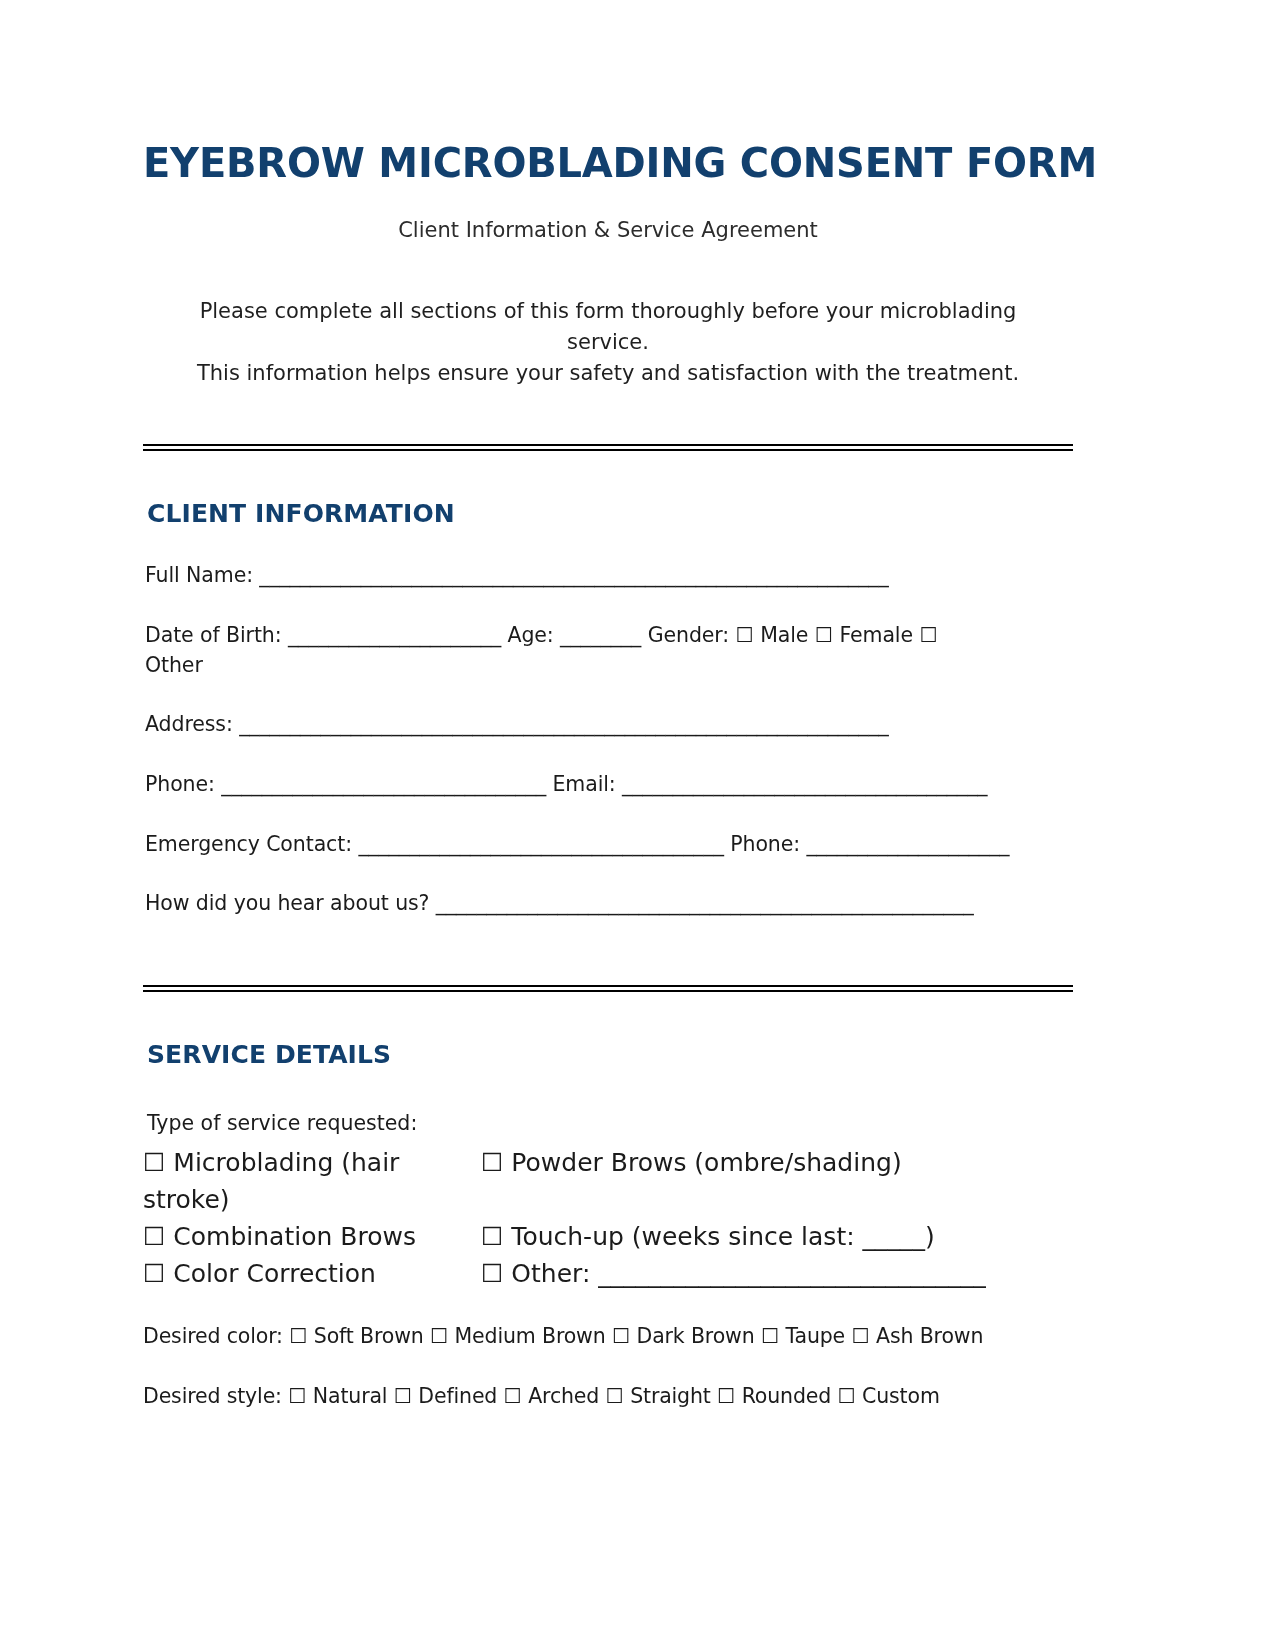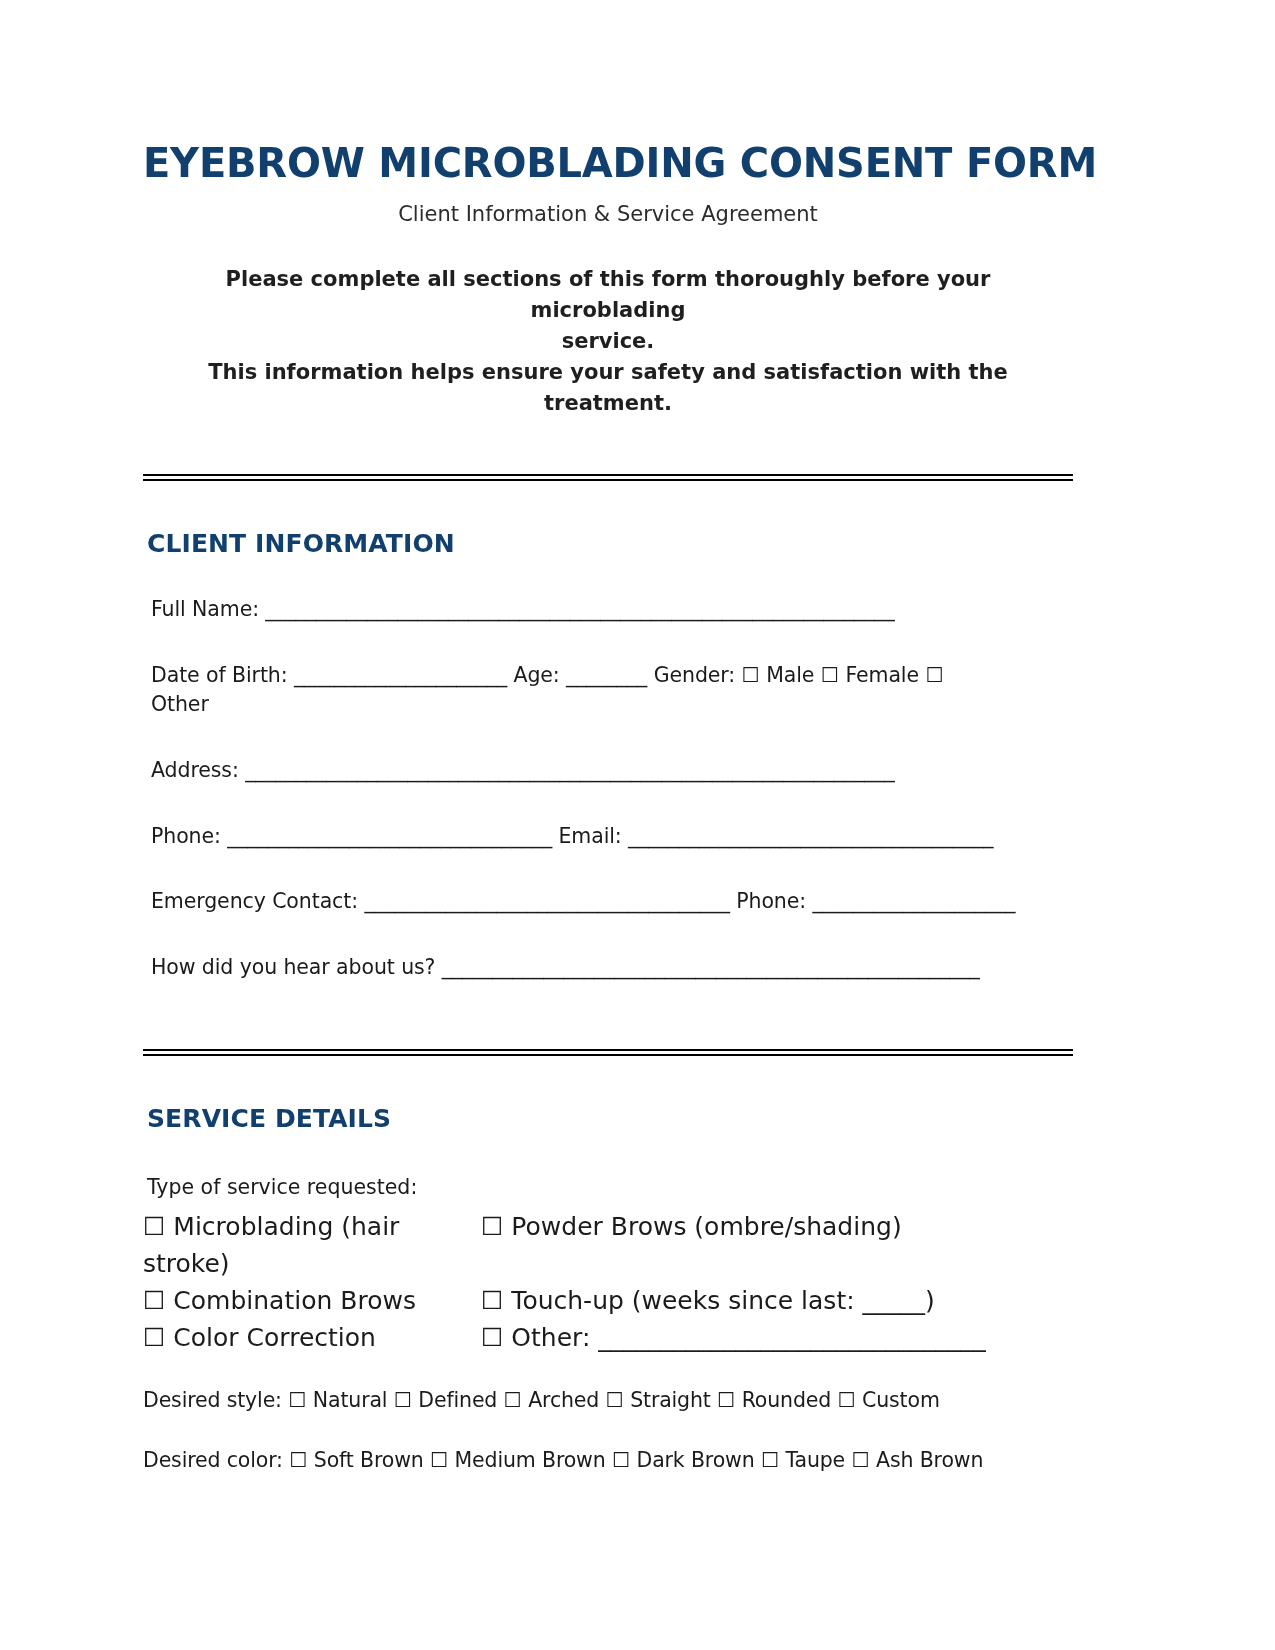--- a/index.html
+++ b/index.html
@@ -40,36 +40,36 @@
     margin: 0;
     padding-top: 140px;
     line-height: 1.18;
     white-space: nowrap;
   }
   .doc-subtitle {
     font-size: 21px;
     font-weight: 400;
     color: #2c2c2c;
     text-align: center;
-    margin: 0;
+    margin: 16px;
     padding-top: 14px;
     line-height: 1.3;
   }
   .intro {
     font-size: 21px;
     color: #1f1f1f;
     text-align: center;
     line-height: 1.47;
     margin: 0;
     padding-top: 36px;
     width: 886px;
     margin-left: auto;
     margin-right: auto;
   }
-  .intro-line { display: block; font-weight: bold; }
+  .intro-line { display: block; }
 
   
   .divider {
     width: 930px;
     height: 7px;
     margin: 0;
     border-top: 2px solid #000000;
     border-bottom: 2px solid #000000;
     background: #ffffff;
   }
@@ -85,21 +85,21 @@
     margin: 4px;
     padding-top: 44px;
     line-height: 1.2;
   }
 
   
   .field-row {
     font-size: 20.5px;
     color: #1b1b1b;
     line-height: 1.45;
-    margin: 8px;
+    margin: 2px;
     padding-top: 28px;
     letter-spacing: -0.1px;
   }
 
   
   .lead-line {
     font-size: 20.5px;
     color: #1b1b1b;
     line-height: 1.48;
     margin: 4px;
@@ -175,18 +175,18 @@
       <div class="opt-line">
         <span class="opt-col-a">☐ Combination Brows</span>
         <span class="opt-col-b">☐ Touch-up (weeks since last: _____)</span>
       </div>
       <div class="opt-line">
         <span class="opt-col-a">☐ Color Correction</span>
         <span class="opt-col-b">☐ Other: _______________________________</span>
       </div>
     </div>
 
+    <p class="choice-row">Desired color: ☐ Soft Brown ☐ Medium Brown ☐ Dark Brown ☐ Taupe ☐ Ash Brown</p>
+
     <p class="choice-row">Desired style: ☐ Natural ☐ Defined ☐ Arched ☐ Straight ☐ Rounded ☐ Custom</p>
-
-    <p class="choice-row">Desired color: ☐ Soft Brown ☐ Medium Brown ☐ Dark Brown ☐ Taupe ☐ Ash Brown</p>
 
   </div>
 </div>
 
 </body></html>

